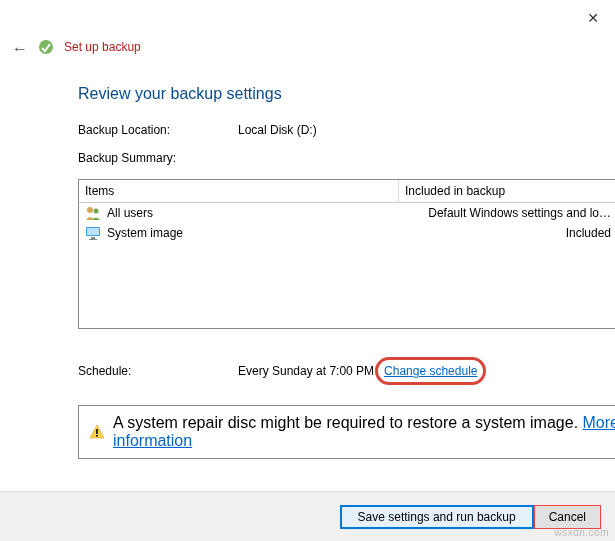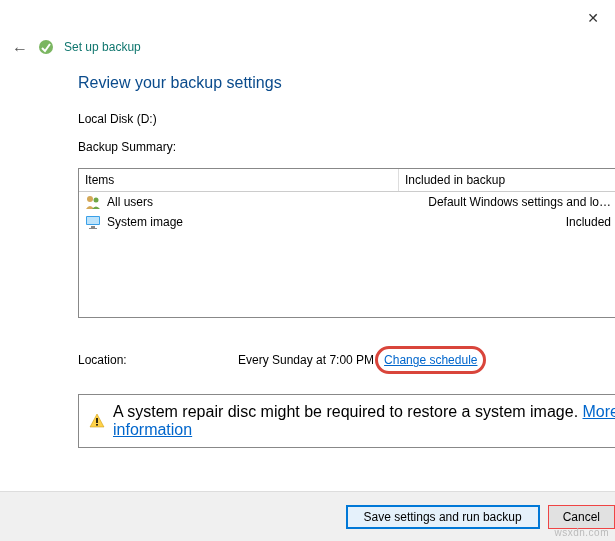--- a/index.html
+++ b/index.html
@@ -34,25 +34,25 @@
       color: #555;
       cursor: pointer;
     }
     .app-icon {
       display: inline-block;
       width: 16px;
       height: 16px;
     }
     .window-title {
       font-size: 12px;
-      color: #0f766e;
+      color: #b91c1c;
     }
     .main {
       position: absolute;
-      top: 74px;
+      top: 85px;
       left: 36px;
       right: 36px;
       padding-left: 42px;
     }
     .page-heading {
       color: #0a4b8c;
       font-size: 16px;
       font-weight: 400;
       margin-bottom: 20px;
     }
@@ -131,21 +131,21 @@
       position: absolute;
       bottom: 0;
       left: 0;
       right: 0;
       height: 50px;
       background: #f0f0f0;
       border-top: 1px solid #ddd;
       display: flex;
       align-items: center;
       justify-content: flex-end;
-      gap: 8px;
+      padding-right: 14px;
     }
     .btn {
       font-family: inherit;
       font-size: 12px;
       padding: 4px 14px;
       background: #e1e1e1;
       border: 1px solid #ef4444;
       cursor: pointer;
     }
     .btn-primary {
@@ -175,20 +175,21 @@
       <path d="M4 9 L7 12 L12 5" stroke="#fff" stroke-width="2" fill="none"></path>
     </svg>
   </span>
   <span class="window-title">Set up backup</span>
 </div>
 
 <div class="main">
   <h1 class="page-heading">Review your backup settings</h1>
 
   <div class="info-row">
+    <span class="info-label">Backup Location:</span>
     <span>Local Disk (D:)</span>
   </div>
 
   <div class="info-row">
     <span class="info-label">Backup Summary:</span>
   </div>
 
   <div class="summary-box">
     <div class="summary-header">
       <div class="col col-items">Items</div>
@@ -218,21 +219,21 @@
             <rect x="4" y="14" width="8" height="1" fill="#888"></rect>
           </svg>
         </span>
         <span>System image</span>
       </div>
       <div class="col-included">Included</div>
     </div>
   </div>
 
   <div class="schedule-row">
-    <span class="info-label">Location:</span>
+    <span class="info-label">Schedule:</span>
     <span class="schedule-value">Every Sunday at 7:00 PM</span>
     <span class="highlight-box">
       <a class="link">Change schedule</a>
     </span>
   </div>
 
   <div class="warning-box">
     <span class="warn-icon">
       <svg viewBox="0 0 16 16" width="16" height="16">
         <path d="M8 1 L15 14 H1 Z" fill="#ffd24a" stroke="#c79300" stroke-width="0.5"></path>

